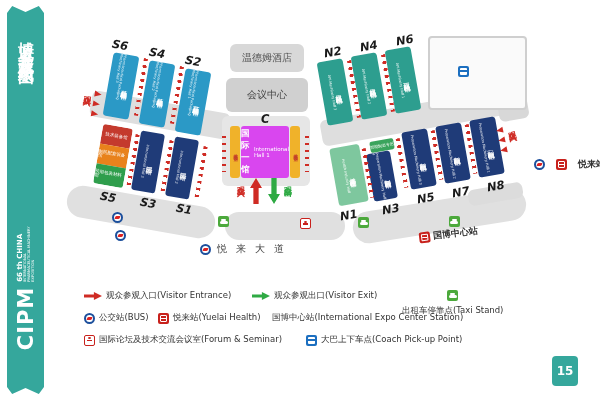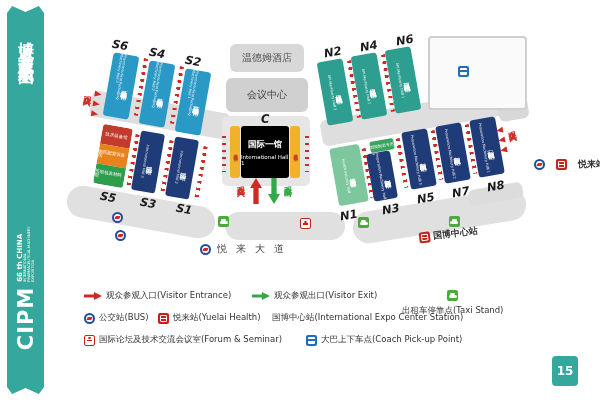--- a/index.html
+++ b/index.html
@@ -138,21 +138,21 @@
   <div class="dashv" style="left:165px;top:140px;height:54px;transform:rotate(10deg);"></div>
   <div class="dashv" style="left:199px;top:146px;height:54px;transform:rotate(10deg);"></div>
 
   
   <div class="hall" style="left:230px;top:126px;width:10px;height:52px;background:#f0b22a;">
     <span class="cn" style="font-size:4.5px;color:#c0392b;">技术交流会议室</span>
   </div>
   <div class="hall" style="left:290px;top:126px;width:10px;height:52px;background:#f0b22a;">
     <span class="cn" style="font-size:4.5px;color:#c0392b;">技术交流会议室</span>
   </div>
-  <div class="hall" style="left:241px;top:126px;width:48px;height:52px;background:#000000;flex-direction:column;gap:3px;">
+  <div class="hall" style="left:241px;top:126px;width:48px;height:52px;background:#d946ef;flex-direction:row;gap:3px;">
     <span style="font-size:8.5px;font-weight:bold;">国际一馆</span>
     <span style="font-size:5.5px;">International Hall 1</span>
   </div>
   <span class="code" style="left:261px;top:112px;">C</span>
   <div class="dashv" style="left:222px;top:136px;height:36px;"></div>
   <div class="dashv" style="left:305px;top:136px;height:36px;"></div>
 
   
   <div class="bigup" style="left:250px;top:178px;"></div>
   <div class="bigdn" style="left:268px;top:178px;"></div>

